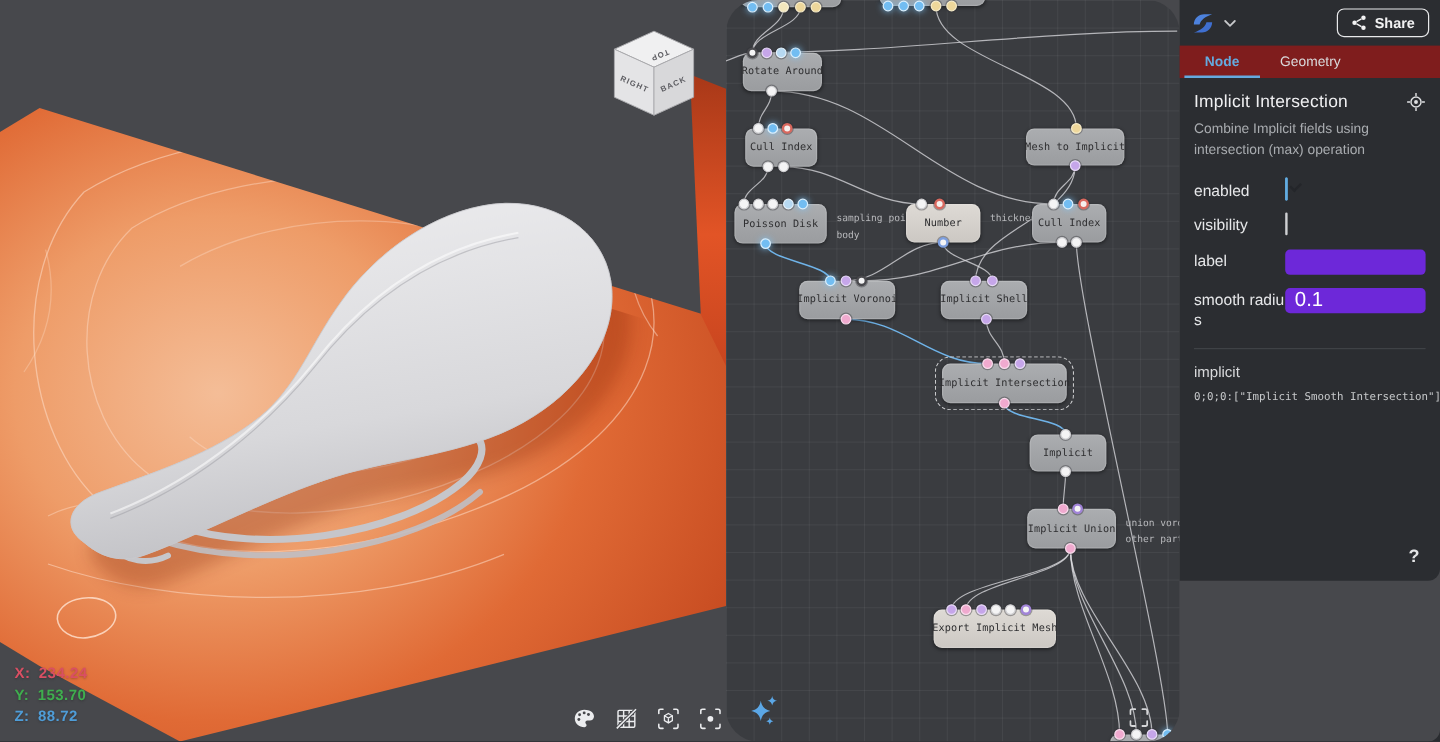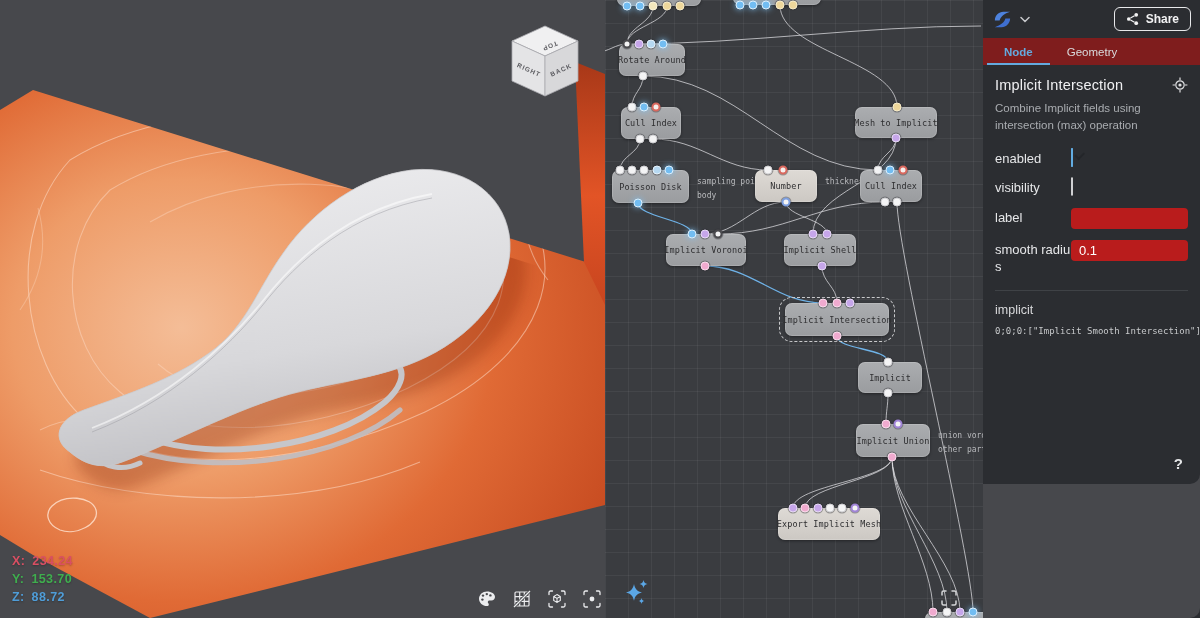--- a/index.html
+++ b/index.html
@@ -25,21 +25,21 @@
   .vp-toolbar { position:absolute; left:474px; bottom:6px; display:flex; gap:9px; }
   .vp-btn { width:26px; height:26px; display:grid; place-items:center; cursor:pointer;
     background:transparent; border:none; }
 
   
   .editor { position:absolute; left:605px; top:0; width:378px; height:618px; overflow:hidden;
     background:#3a3c40;
     background-image:
       linear-gradient(rgba(255,255,255,.05) 1px, transparent 1px),
       linear-gradient(90deg, rgba(255,255,255,.05) 1px, transparent 1px);
-    background-size:23px 23px; }
+    background-size:23px 23px;border-radius:27px; }
   .editor svg.wires { position:absolute; left:0; top:0; }
   .node { position:absolute; border-radius:7px; background:linear-gradient(#abadb0,#9a9c9f);
     box-shadow:0 1px 3px rgba(0,0,0,.4), inset 0 0 0 1px rgba(255,255,255,.15);
     display:flex; align-items:center; justify-content:center; cursor:pointer; }
   .node.cream { background:linear-gradient(#dedad5,#ccc8c3); }
   .node.selected { outline:1px dashed #c9cacc; outline-offset:5px; }
   .node-label { font:8.5px "DejaVu Sans Mono", monospace; color:#2e2e30; white-space:nowrap; letter-spacing:.1px; }
   .side-label { position:absolute; font:8px "DejaVu Sans Mono", monospace; color:#b8b9bc; line-height:1.7; white-space:nowrap; }
   .port { position:absolute; width:9px; height:9px; border-radius:50%;
     transform:translate(-50%,-50%); box-shadow:0 0 0 1px rgba(50,50,54,.4); cursor:crosshair; }
@@ -74,22 +74,22 @@
   .node-title { color:#f0f0f2; font-size:14.5px; font-weight:500; letter-spacing:.2px; }
   .locate-btn { background:none; border:none; cursor:pointer; display:grid; place-items:center; }
   .node-desc { color:#a9acb0; font-size:11.5px; line-height:1.5; margin-bottom:14px; }
   .field-row { display:flex; align-items:flex-start; margin-bottom:11px; }
   .field-label { width:76px; font-size:13px; color:#e6e7e9; word-break:break-all; line-height:1.35; padding-top:1px; }
   .field-control { flex:1; }
   .checkbox { width:15px; height:15px; border-radius:3px; border:1.6px solid #cfd0d3; position:relative; cursor:pointer; }
   .checkbox[data-checked="true"] { background:#62ace2; border-color:#62ace2; }
   .checkbox[data-checked="true"]::after { content:""; position:absolute; left:3px; top:3.2px; width:7px; height:3.5px;
     border-left:2px solid #24262a; border-bottom:2px solid #24262a; transform:rotate(-45deg); }
-  .text-input { width:100%; height:21px; background:#b91c1c; border:none; border-radius:4px; color:#fff;
-    font-size:13px; padding:0 8px; font-family:"Liberation Sans", sans-serif; }
+  .text-input { width:100%; height:21px; background:#6d28d9; border:none; border-radius:4px; color:#fff;
+    font-size:17px; padding:0 8px; font-family:"Liberation Sans", sans-serif; }
   .divider { height:1px; background:#3f4246; margin:14px 0 12px; }
   .implicit-label { color:#d8d9db; font-size:12.5px; margin-bottom:9px; }
   .implicit-value { color:#c7c9cb; font:9px "DejaVu Sans Mono", monospace; white-space:nowrap; }
   .help-btn { position:absolute; right:17px; bottom:12px; background:none; border:none; color:#e4e5e7;
     font-size:15px; font-weight:700; cursor:pointer; font-family:"Liberation Sans", sans-serif; }
 </style>
 </head>
 <body>
 
 <div class="app">

